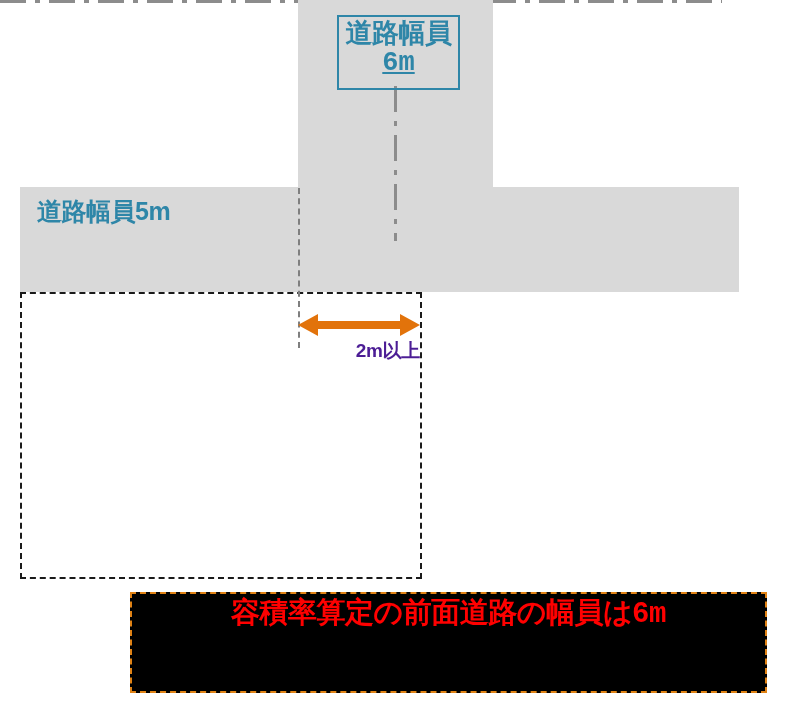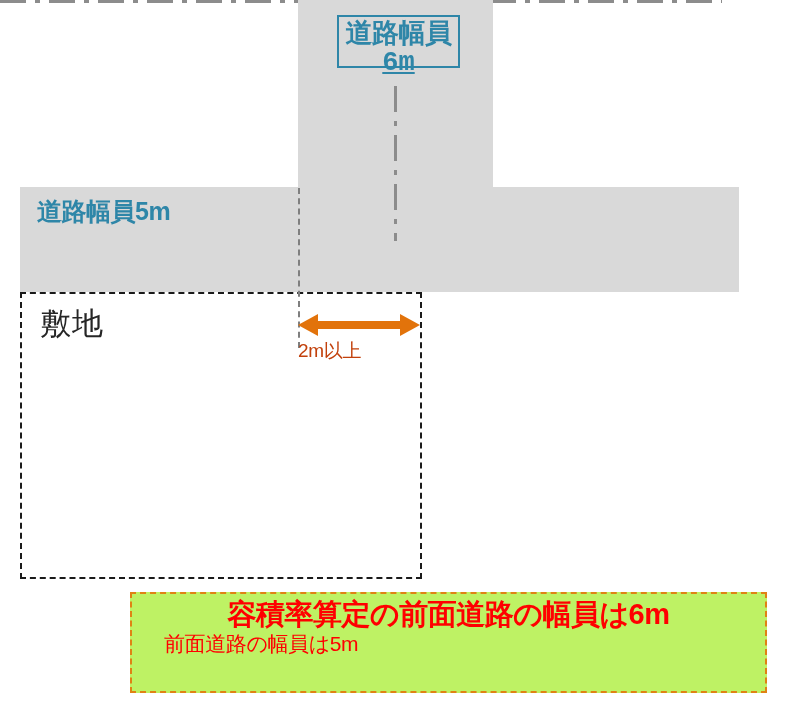--- a/index.html
+++ b/index.html
@@ -61,21 +61,21 @@
         #8c8c8c 35px, #8c8c8c 40px,
         rgba(0,0,0,0) 40px, rgba(0,0,0,0) 49px);
   }
 
   
   #road-width-6m-box {
     position: absolute;
     left: 337px;
     top: 15px;
     width: 123px;
-    height: 53px;
+    height: 75px;
     border: 2px solid #2e86a8;
     background: rgba(217,217,217,0);
     box-sizing: border-box;
     text-align: center;
     color: #2e86a8;
     font-weight: bold;
     line-height: 1.05;
     padding-top: 2px;
   }
   #road-width-6m-box .ln1 {
@@ -141,38 +141,39 @@
     top: 314px;
     width: 122px;
     height: 22px;
   }
   #dimension-arrow svg { display: block; }
   #dimension-label {
     position: absolute;
     left: 298px;
     top: 338px;
     width: 122px;
-    text-align: left;
+    text-align: right;
     font-size: 19px;
-    font-weight: normal;
-    color: #c2410c;
+    font-weight: bold;
+    color: #4c1d95;
     letter-spacing: -0.3px;
   }
 
   
   #note-box {
     position: absolute;
     left: 130px;
     top: 592px;
     width: 637px;
     height: 101px;
     border: 2px dashed #e08214;
     box-sizing: border-box;
-    background: #bef264;
+    background: #000000;
     padding: 4px 10px 0 10px;
+    font-family: Liberation Mono, monospace;
   }
   #note-title {
     display: block;
     text-align: center;
     color: #ff0000;
     font-weight: bold;
     font-size: 29px;
     letter-spacing: -0.5px;
     line-height: 1.15;
     white-space: nowrap;
@@ -200,33 +201,31 @@
   <div id="centerline-horizontal"></div>
 
   <div id="road-width-6m-box">
     <span class="ln1">道路幅員</span>
     <span class="ln2">6m</span>
   </div>
 
   <div id="road-width-5m-label">道路幅員5m</div>
 
   <div id="site-boundary"></div>
-  <div id="site-label">敷地</div>
 
   <div id="site-guide-line"></div>
 
   <div id="dimension-arrow">
     <svg width="122" height="22" viewBox="0 0 122 22" xmlns="http://www.w3.org/2000/svg">
       <g fill="#e2730b">
         <rect x="17" y="7" width="88" height="8"></rect>
         <polygon points="0,11 20,0 20,22"></polygon>
         <polygon points="122,11 102,0 102,22"></polygon>
       </g>
     </svg>
   </div>
   <div id="dimension-label">2m以上</div>
 
   <div id="note-box">
     <span id="note-title">容積率算定の前面道路の幅員は6m</span>
-    <span id="note-line-2">前面道路の幅員は5m</span>
   </div>
 
 </div>
 
 </body></html>

